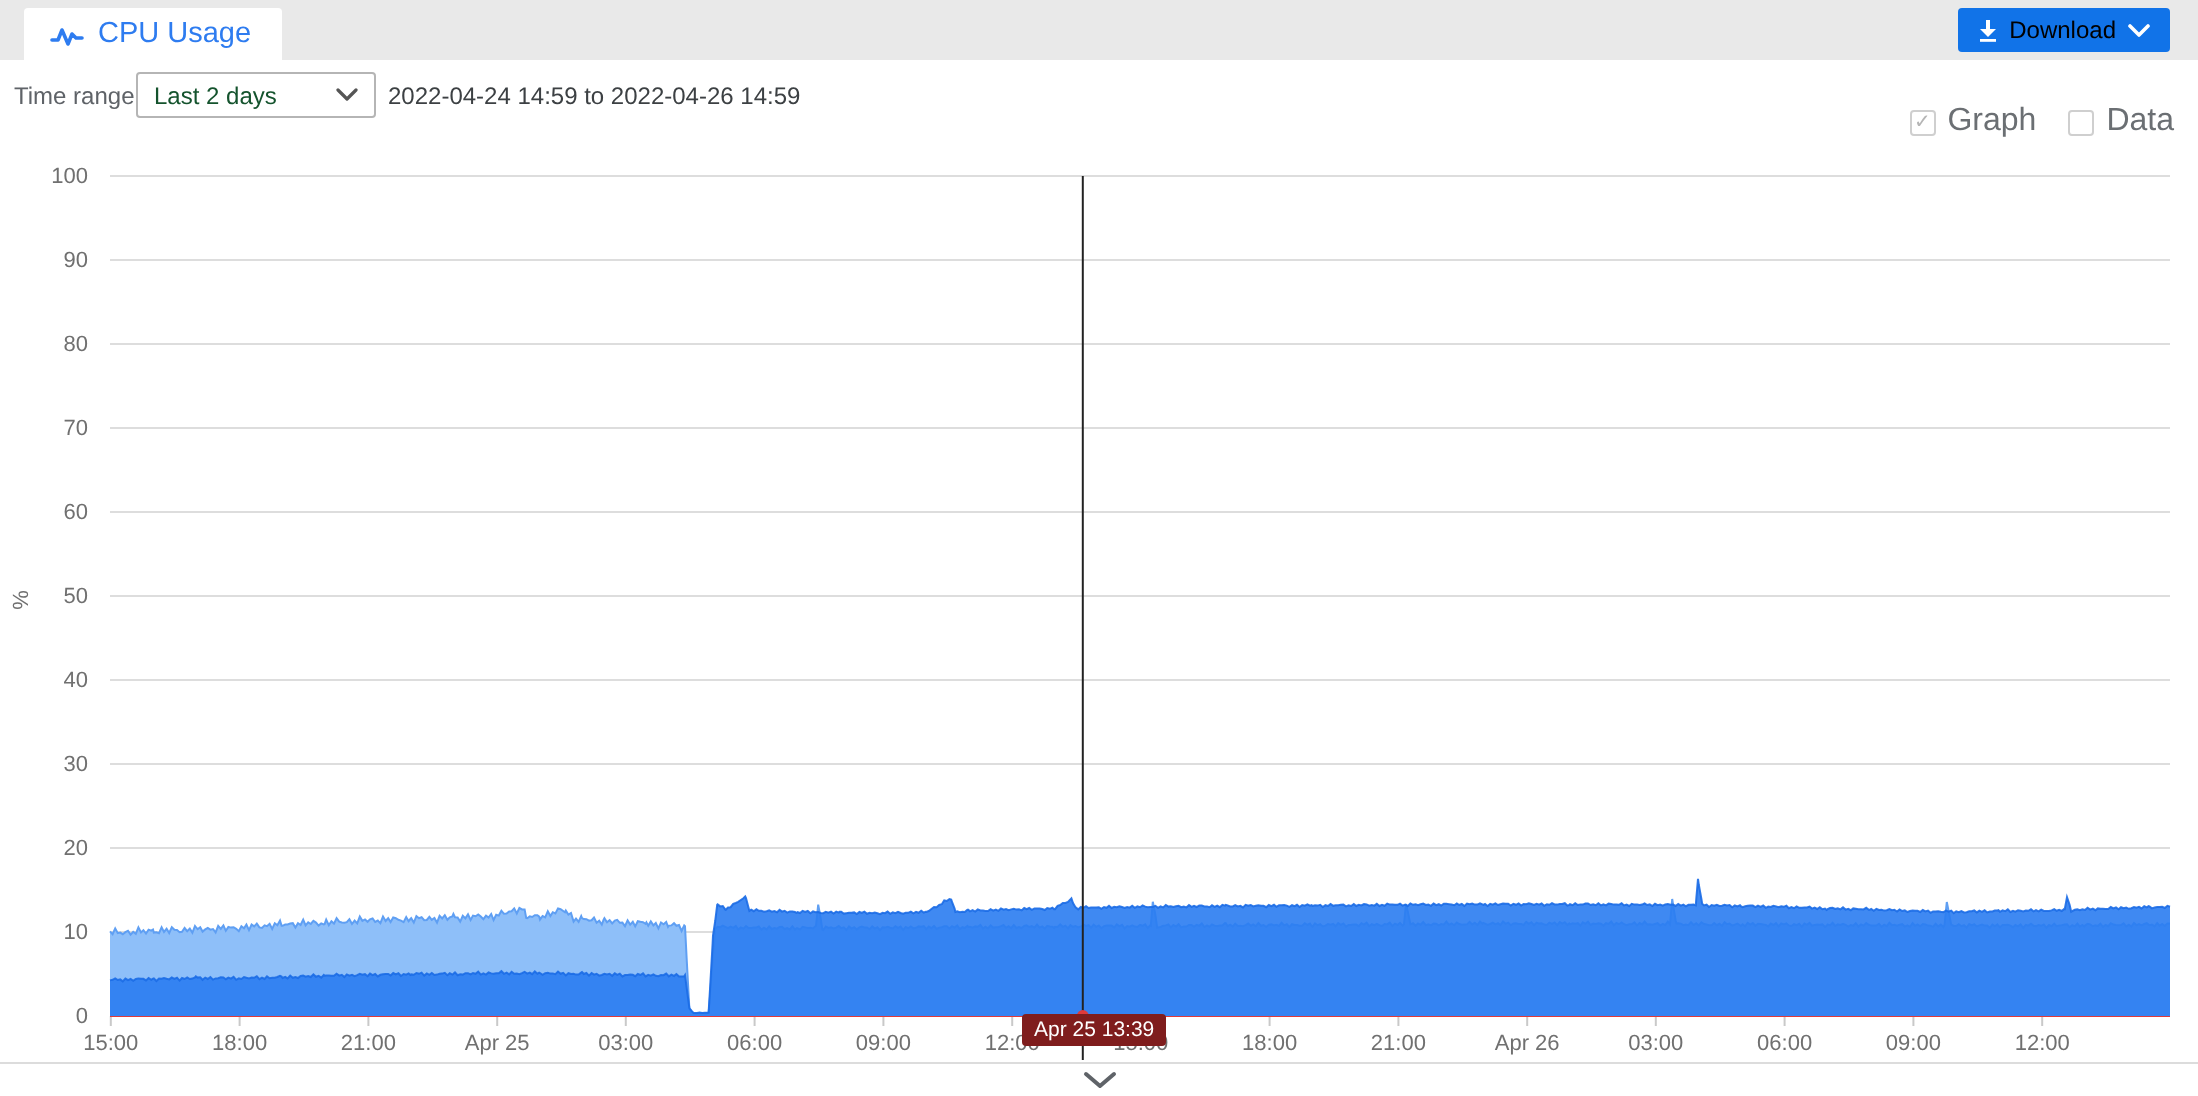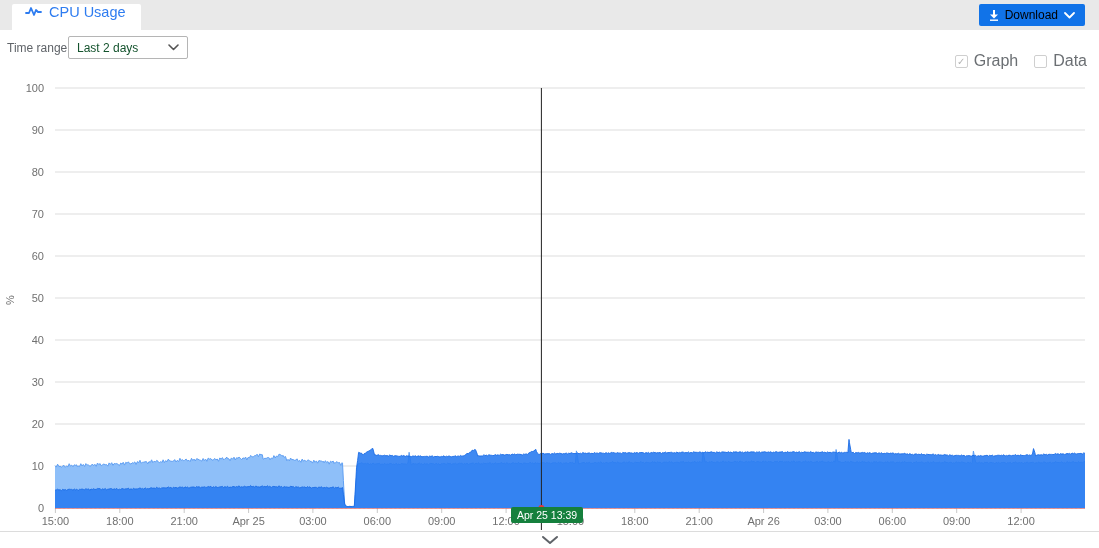--- a/index.html
+++ b/index.html
@@ -1,21 +1,21 @@
 <!DOCTYPE html>
 <html><head>
 <meta charset="utf-8">
 <style>
   * { margin:0; padding:0; box-sizing:border-box; }
   html,body { width:1099px; height:548px; background:#fff; font-family:"Liberation Sans", sans-serif; overflow:hidden; }
   #app { position:relative; width:1099px; height:548px; background:#fff; }
 
   
   .topbar { position:absolute; left:0; top:0; width:1099px; height:30px; background:#e9e9e9; }
-  .tab { position:absolute; left:12px; top:4px; height:26px; background:#ffffff; display:flex; align-items:flex-start; gap:7px; padding:0 15px 0 13px; border-radius:2px 2px 0 0; cursor:pointer; }
+  .tab { position:absolute; left:12px; top:4px; height:26px; background:#ffffff; display:flex; align-items:center; gap:7px; padding:0 15px 0 13px; border-radius:2px 2px 0 0; cursor:pointer; }
   .tab-label { color:#2e7cf0; font-size:14.5px; }
   .dl-btn { position:absolute; right:14px; top:4px; height:22px; background:#1173e8; color:#000000; border:none; border-radius:2px; display:flex; align-items:center; gap:6px; padding:0 10px; font-size:12px; font-family:"Liberation Sans", sans-serif; cursor:pointer; }
 
   
   .tr-label { position:absolute; left:7px; top:41px; font-size:12px; color:#5f6368; }
   .tr-select { position:absolute; left:68px; top:36px; width:120px; height:23px; border:1px solid #b5b5b5; border-radius:2px; background:#fff; display:flex; align-items:center; justify-content:space-between; padding:0 8px; cursor:pointer; }
   .tr-select-value { font-size:12px; color:#14532d; }
   .date-range { position:absolute; left:194px; top:41px; font-size:12px; color:#3c4043; }
 
   .view-toggles { position:absolute; right:12px; top:52px; display:flex; align-items:center; gap:16px; }
@@ -25,21 +25,21 @@
 
   
   #chart-svg { position:absolute; left:0; top:0; width:1099px; height:548px; }
 
   
   .series-tooltip { position:absolute; left:427px; top:192px; background:#fff; border:1px solid #c4c4c4; border-radius:3px; padding:5px 9px 5px 8px; box-shadow:0 1px 2px rgba(0,0,0,0.08); z-index:5; }
   .tt-row { display:flex; align-items:center; gap:5px; font-size:11px; color:#3c4043; line-height:15px; white-space:nowrap; }
   .tt-dot { width:7px; height:7px; border-radius:50%; display:inline-block; flex:0 0 7px; }
 
   
-  .time-label { position:absolute; left:511px; top:507px; background:#15803d; color:#fff; font-size:10.5px; padding:2px 6px; border-radius:2px; z-index:6; white-space:nowrap; }
+  .time-label { position:absolute; left:511px; top:507px; background:#7f1d1d; color:#fff; font-size:10.5px; padding:2px 6px; border-radius:2px; z-index:6; white-space:nowrap; }
 
   
   .bottom-line { position:absolute; left:0; top:531px; width:1099px; height:1px; background:#dcdcdc; }
   .collapse-btn { position:absolute; left:540px; top:533px; width:20px; height:12px; background:transparent; border:none; cursor:pointer; padding:0; }
 </style>
 </head>
 <body>
 
 <div id="app">
 
@@ -63,20 +63,21 @@
     </button>
   </div>
 
   <span class="tr-label">Time range:</span>
   <div class="tr-select">
     <span class="tr-select-value">Last 2 days</span>
     <svg width="11" height="7" viewBox="0 0 11 7">
       <polyline points="1,1 5.5,5.5 10,1" fill="none" stroke="#555" stroke-width="1.6" stroke-linecap="round" stroke-linejoin="round"></polyline>
     </svg>
   </div>
+  <span class="date-range">2022-04-24 14:59 to 2022-04-26 14:59</span>
 
   <div class="view-toggles">
     <span class="toggle">
       <span class="cbx" id="graph-cbx">✓</span>
       <span class="toggle-label">Graph</span>
     </span>
     <span class="toggle">
       <span class="cbx" id="data-cbx"></span>
       <span class="toggle-label">Data</span>
     </span>

